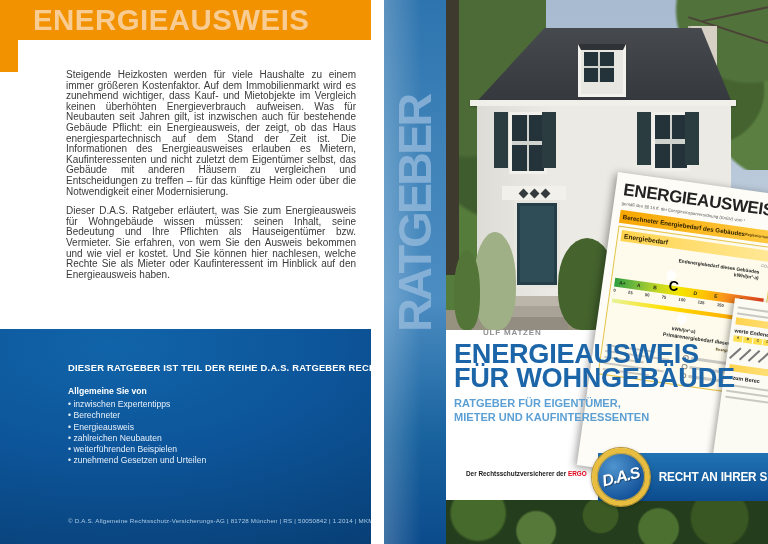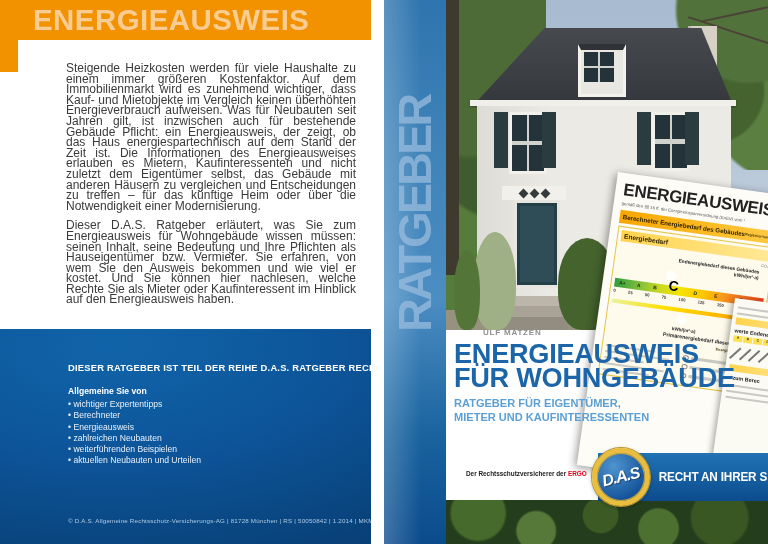--- a/index.html
+++ b/index.html
@@ -5,21 +5,21 @@
   html,body{margin:0;padding:0;background:#888;}
   .page{position:relative;width:768px;height:544px;background:#fff;overflow:hidden;
         font-family:"Liberation Sans", sans-serif;-webkit-font-smoothing:antialiased;}
   .abs{position:absolute;}
 
   
   .orange-band{left:0;top:0;width:371px;height:40px;background:#F29200;}
   .orange-tab{left:0;top:40px;width:18px;height:32px;background:#F29200;}
   .lp-title{left:33px;top:3px;font-size:30px;font-weight:bold;color:#F8CC92;letter-spacing:.5px;
             transform:scaleX(.98);transform-origin:left top;white-space:nowrap;}
-  .lp-body{left:66px;top:63px;width:290px;color:#3A3A3A;font-size:12px;line-height:10.6px;text-align:justify;}
+  .lp-body{left:66px;top:70px;width:290px;color:#3A3A3A;font-size:10px;line-height:10.6px;text-align:justify;}
   .lp-body p{margin:0 0 9px 0;}
   .blue-panel{left:0;top:329px;width:371px;height:215px;
       background:radial-gradient(ellipse 130% 110% at 30% 8%, #1164A9 0%, #0D559A 45%, #083F75 100%);}
   .bp-head{left:68px;top:33px;font-size:9.4px;font-weight:bold;color:#fff;letter-spacing:.2px;white-space:nowrap;}
   .bp-sub{left:68px;top:57px;font-size:8.6px;font-weight:bold;color:#fff;}
   .bp-list{left:68px;top:70px;margin:0;padding:0;list-style:none;font-size:8.6px;color:#E8F1FA;}
   .bp-list li{line-height:11.3px;}
   .bp-list li::before{content:"• ";}
   .bp-info{left:230px;top:72px;font-size:8.6px;color:#E8F1FA;line-height:11.3px;}
   .bp-info span{display:block;}
@@ -169,26 +169,26 @@
 
   <div class="abs lp-body">
     <p>Steigende Heizkosten werden für viele Haushalte zu einem immer größeren Kostenfaktor. Auf dem Immobilienmarkt wird es zunehmend wichtiger, dass Kauf- und Mietobjekte im Vergleich keinen überhöhten Energieverbrauch aufweisen. Was für Neubauten seit Jahren gilt, ist inzwischen auch für bestehende Gebäude Pflicht: ein Energieausweis, der zeigt, ob das Haus energiespartechnisch auf dem Stand der Zeit ist. Die Informationen des Energieausweises erlauben es Mietern, Kaufinteressenten und nicht zuletzt dem Eigentümer selbst, das Gebäude mit anderen Häusern zu vergleichen und Entscheidungen zu treffen – für das künftige Heim oder über die Notwendigkeit einer Modernisierung.</p>
     <p>Dieser D.A.S. Ratgeber erläutert, was Sie zum Energieausweis für Wohngebäude wissen müssen: seinen Inhalt, seine Bedeutung und Ihre Pflichten als Hauseigentümer bzw. Vermieter. Sie erfahren, von wem Sie den Ausweis bekommen und wie viel er kostet. Und Sie können hier nachlesen, welche Rechte Sie als Mieter oder Kaufinteressent im Hinblick auf den Energieausweis haben.</p>
   </div>
 
   <div class="abs blue-panel">
     <div class="abs bp-head">DIESER RATGEBER IST TEIL DER REIHE D.A.S. RATGEBER RECHT.</div>
     <div class="abs bp-sub">Allgemeine Sie von</div>
     <ul class="abs bp-list">
-      <li>wichtiger Expertentipps</li>
+      <li>inzwischen Expertentipps</li>
       <li>Berechneter</li>
       <li>Energieausweis</li>
       <li>zahlreichen Neubauten</li>
       <li>weiterführenden Beispielen</li>
-      <li>aktuellen Neubauten und Urteilen</li>
+      <li>zunehmend Gesetzen und Urteilen</li>
     </ul>
     <div class="abs bp-copy">© D.A.S. Allgemeine Rechtsschutz-Versicherungs-AG | 81728 München | RS | 50050842 | 1.2014 | MKMM</div>
   </div>
 
   <div class="abs fold"></div>
 
   <div class="abs right-page">
 
     <div class="abs photo">
       <div class="abs tree-left"></div>

